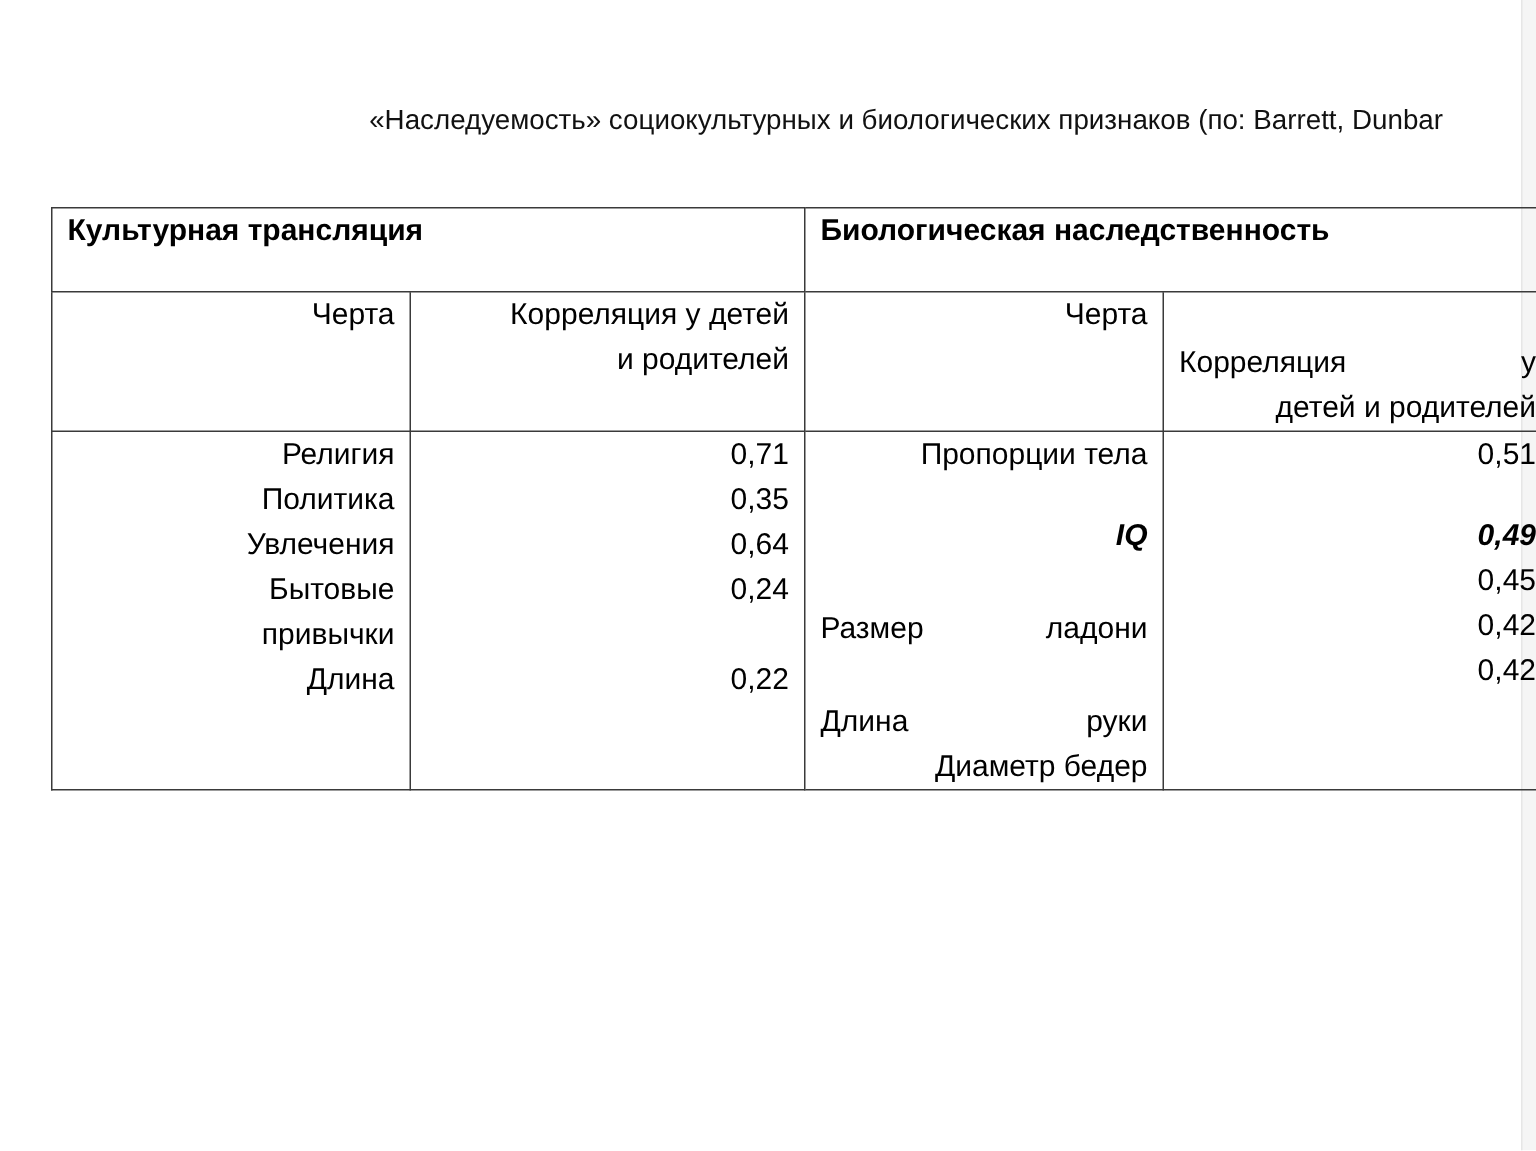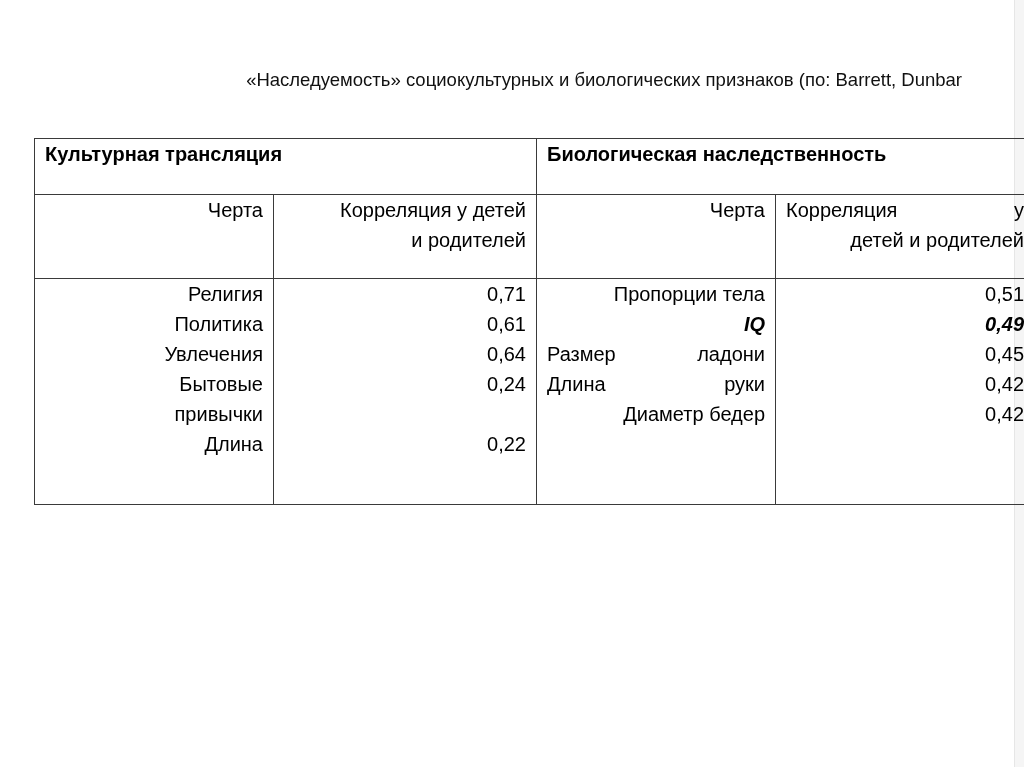--- a/index.html
+++ b/index.html
@@ -25,22 +25,22 @@
   table.main td {
     border:1.5px solid #3a3a3a;
     vertical-align:top;
     font-size:20px; line-height:30px;
     padding:0 10px;
   }
   .hdr td { height:56px; padding-top:8px; box-sizing:border-box; font-weight:bold; }
   .sub td { height:84px; padding-top:10px; box-sizing:border-box; }
   .body td { height:226px; padding-top:10px; box-sizing:border-box; }
   .line { display:block; white-space:nowrap;text-align:right; }
-  .just { display:flex; justify-content:space-between; }
-  .bi { font-weight:bold; font-style:italic; }
+  .just { display:flex; justify-content:space-between;margin-top:32px; }
+  .bi { font-weight:bold; font-style:italic;margin-top:24px; }
   .ind { padding-left:6px; }
 </style>
 </head>
 <body>
 
 <div class="right-strip"></div>
 
 <div class="title">
   <span class="line">«Наследуемость» социокультурных и биологических признаков (по: Barrett, Dunbar</span>
 </div>
@@ -80,21 +80,21 @@
     <td>
       <span class="line">Религия</span>
       <span class="line">Политика</span>
       <span class="line">Увлечения</span>
       <span class="line">Бытовые</span>
       <span class="line">привычки</span>
       <span class="line">Длина</span>
     </td>
     <td>
       <span class="line">0,71</span>
-      <span class="line">0,61</span>
+      <span class="line">0,35</span>
       <span class="line ind">0,64</span>
       <span class="line ind">0,24</span>
       <span class="line">&nbsp;</span>
       <span class="line">0,22</span>
     </td>
     <td>
       <span class="line">Пропорции тела</span>
       <span class="line bi">IQ</span>
       <span class="line just">
         <span>Размер</span>

